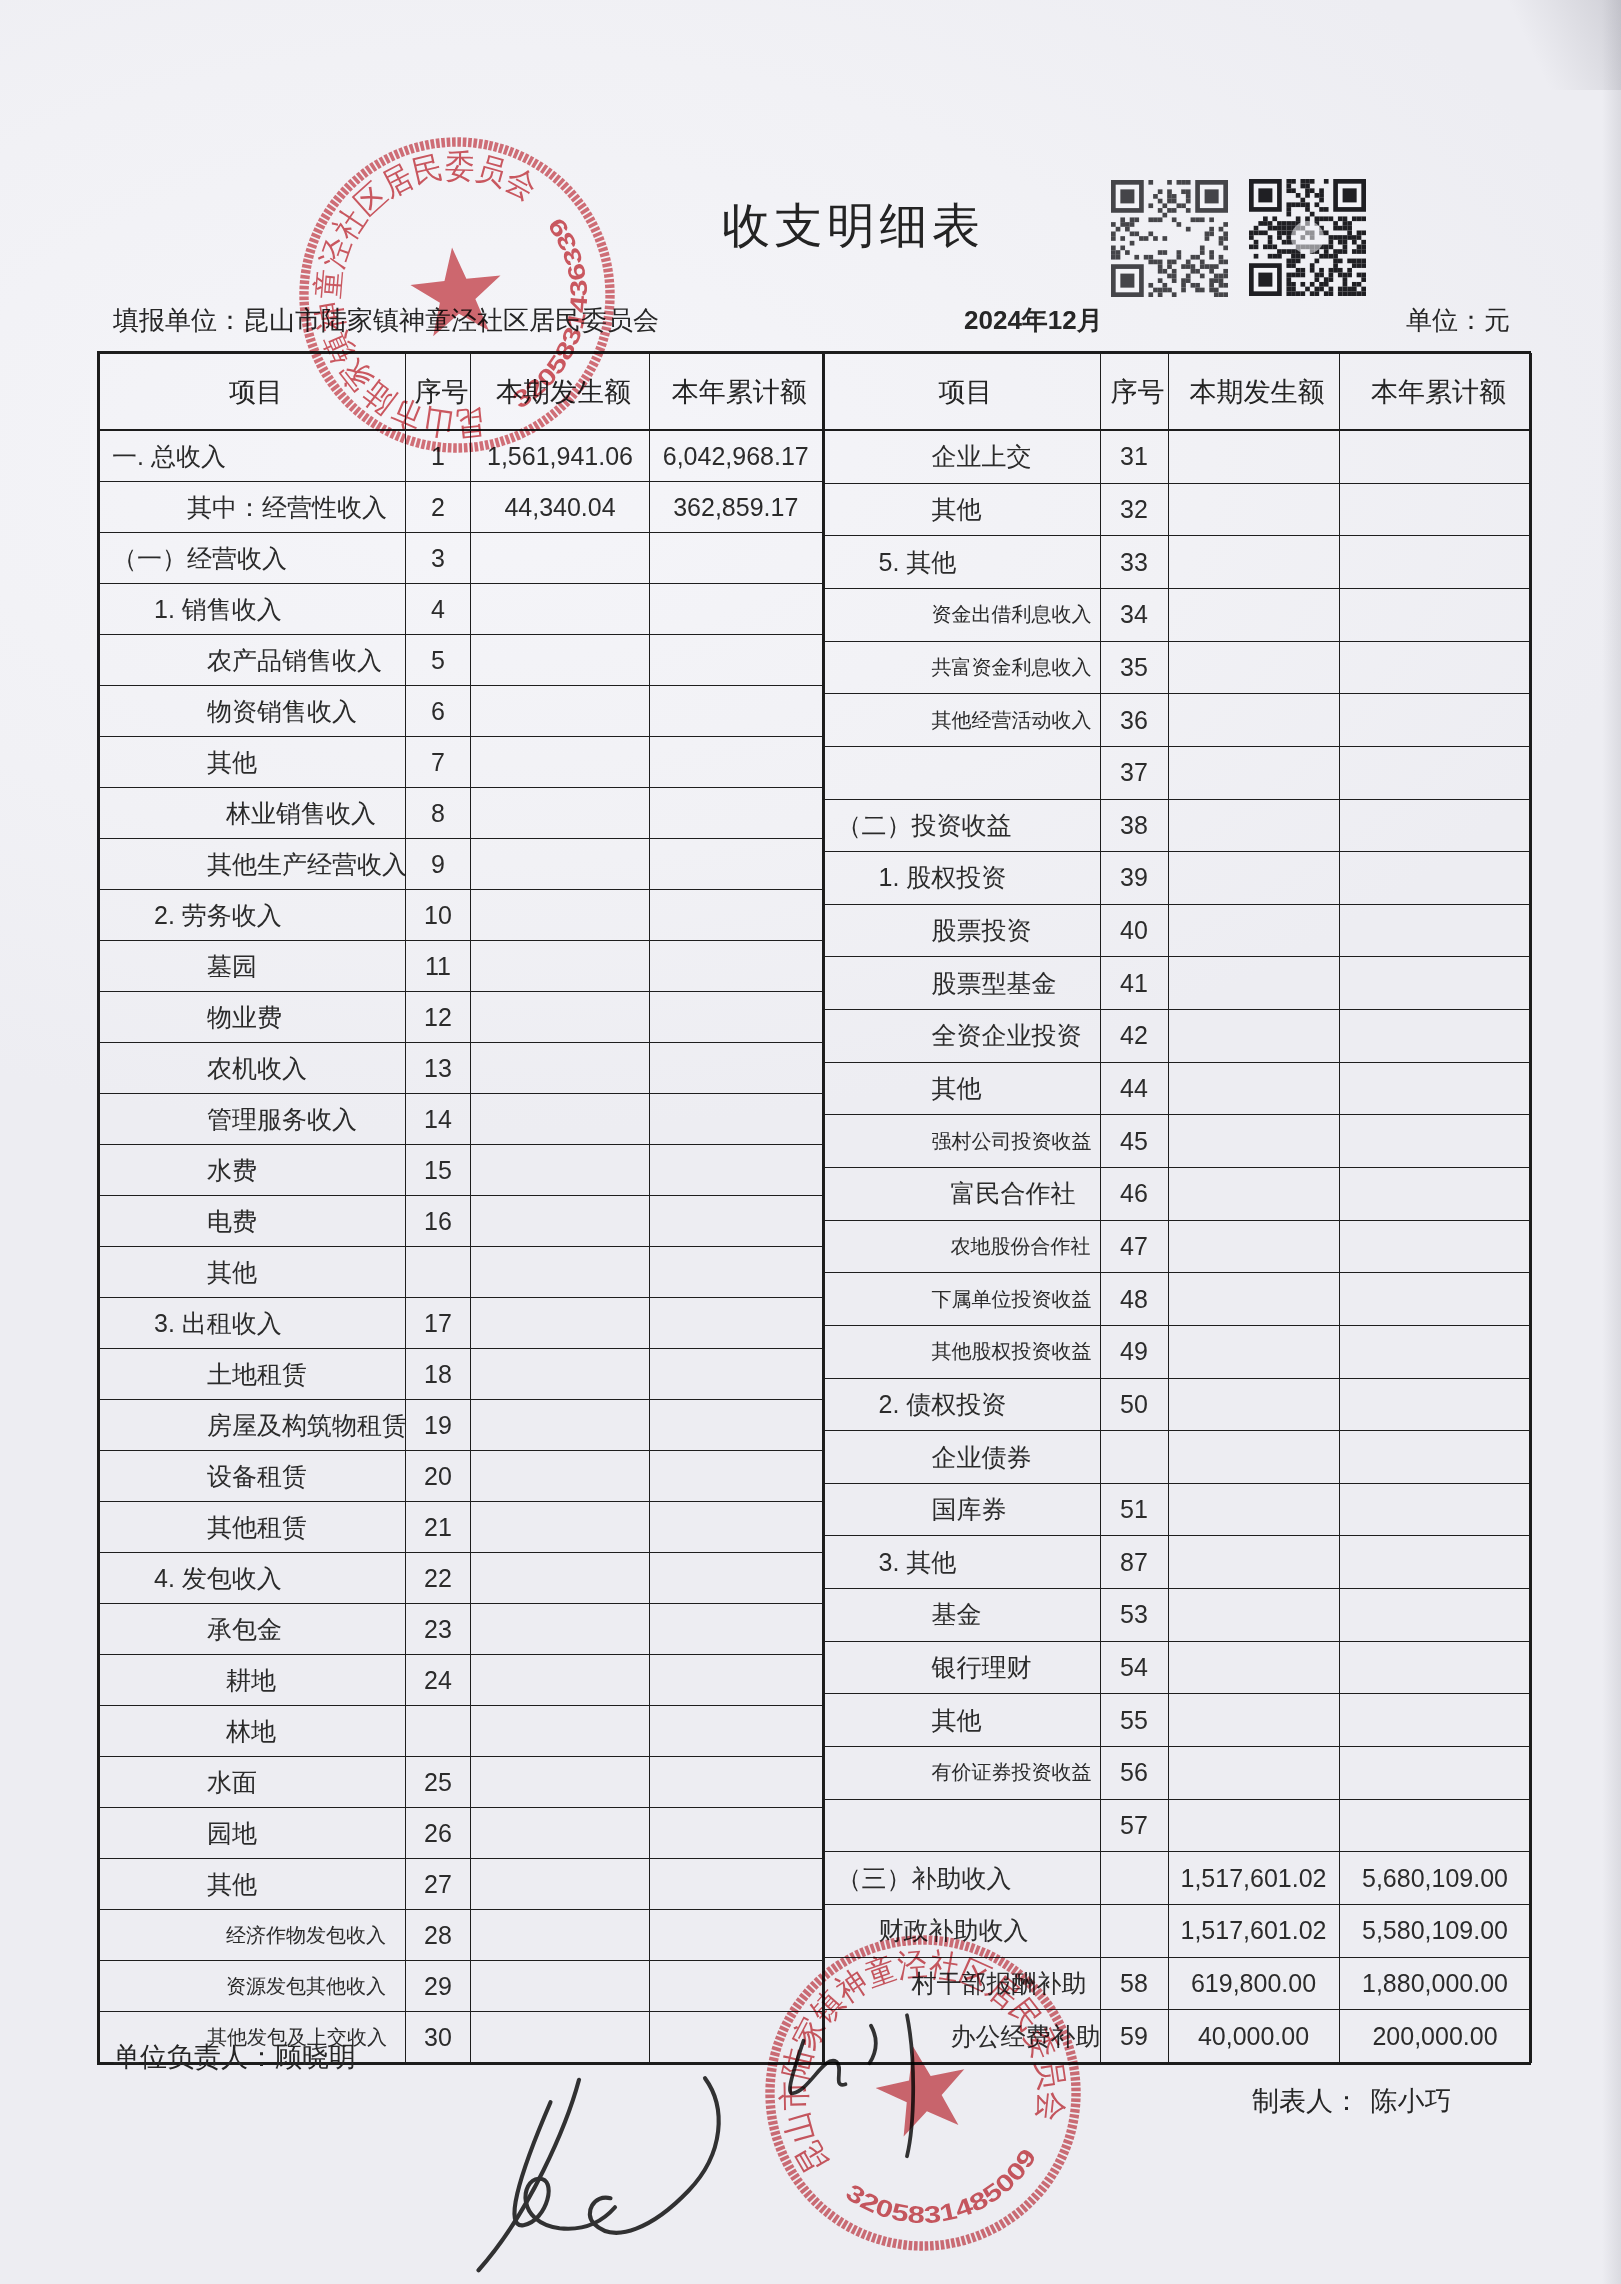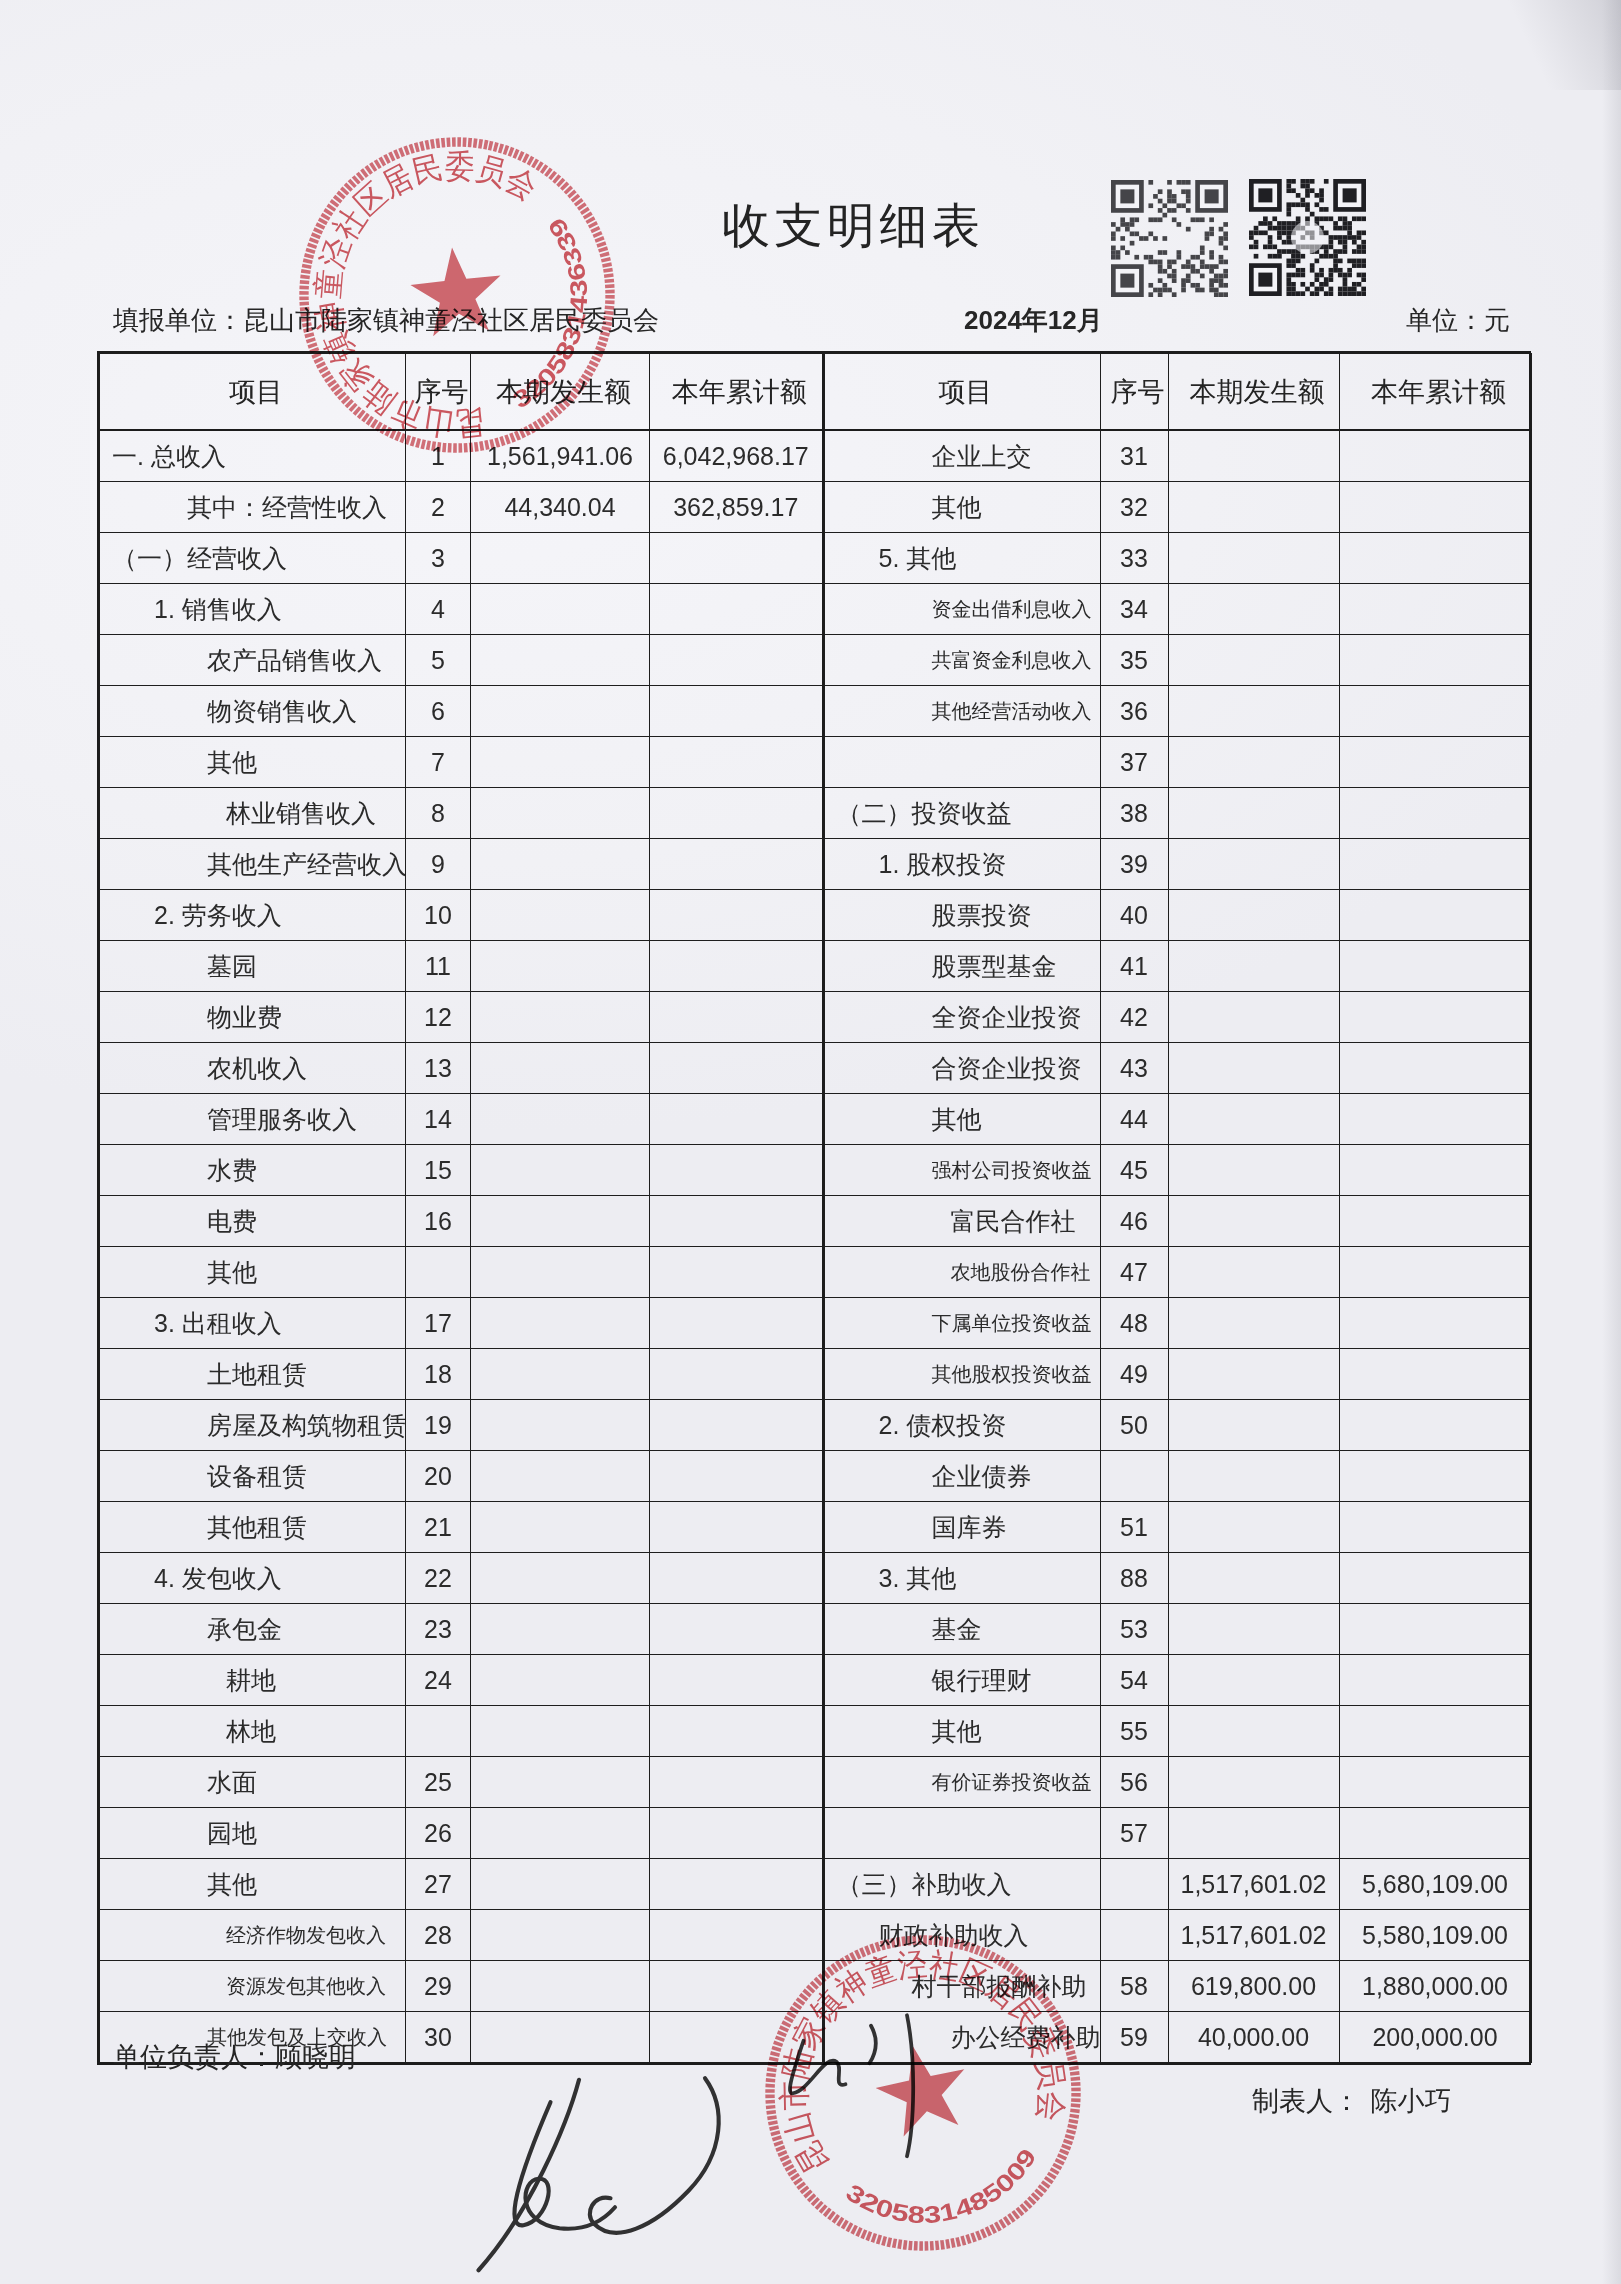--- a/index.html
+++ b/index.html
@@ -806,26 +806,20 @@
     <td class="amt"></td>
   </tr>
 
   <tr>
     <td class="lbl ind3">全资企业投资</td>
     <td class="seq">42</td>
     <td class="amt"></td>
     <td class="amt"></td>
   </tr>
 
-  <tr>
-    <td class="lbl ind3">合资企业投资</td>
-    <td class="seq">43</td>
-    <td class="amt"></td>
-    <td class="amt"></td>
-  </tr>
 
   <tr>
     <td class="lbl ind3">其他</td>
     <td class="seq">44</td>
     <td class="amt"></td>
     <td class="amt"></td>
   </tr>
 
   <tr>
     <td class="lbl ind3 small">强村公司投资收益</td>
@@ -878,21 +872,21 @@
 
   <tr>
     <td class="lbl ind3">国库券</td>
     <td class="seq">51</td>
     <td class="amt"></td>
     <td class="amt"></td>
   </tr>
 
   <tr>
     <td class="lbl ind1">3. 其他</td>
-    <td class="seq">88</td>
+    <td class="seq">87</td>
     <td class="amt"></td>
     <td class="amt"></td>
   </tr>
 
   <tr>
     <td class="lbl ind3">基金</td>
     <td class="seq">53</td>
     <td class="amt"></td>
     <td class="amt"></td>
   </tr>

